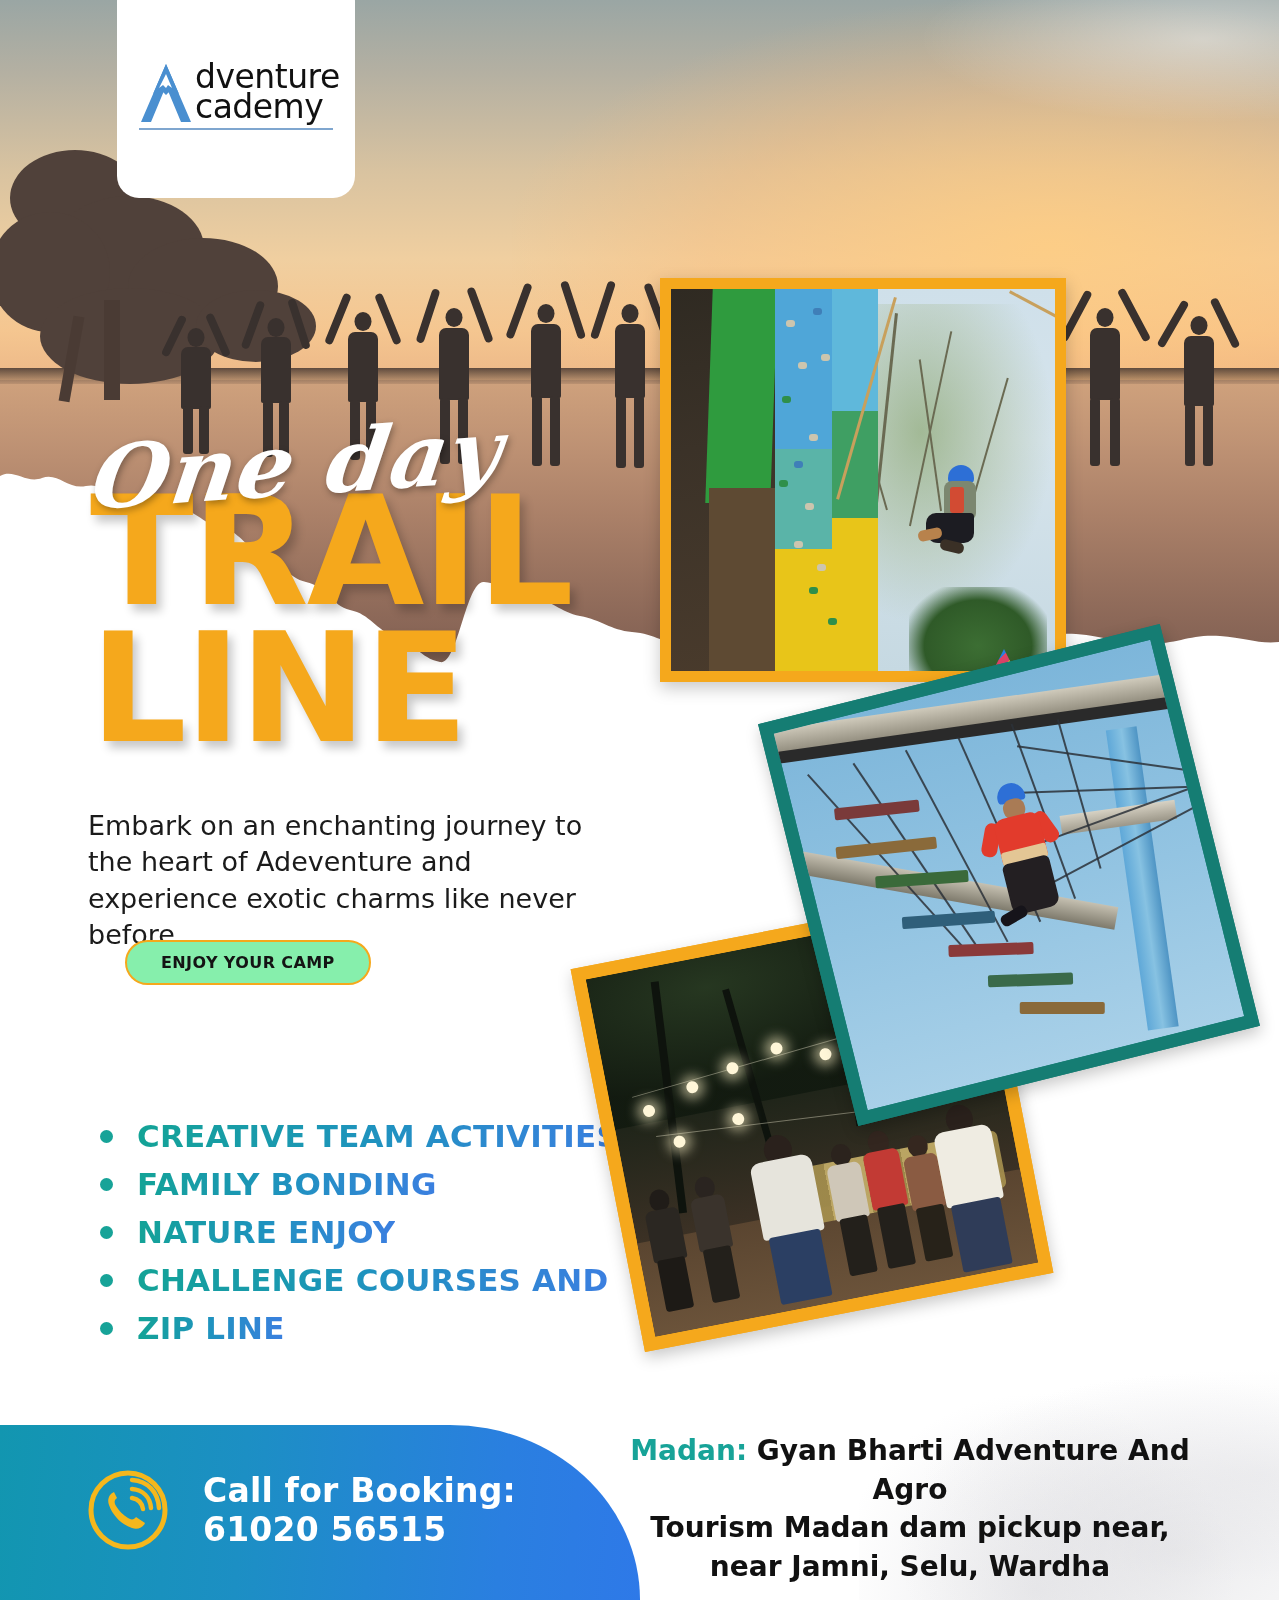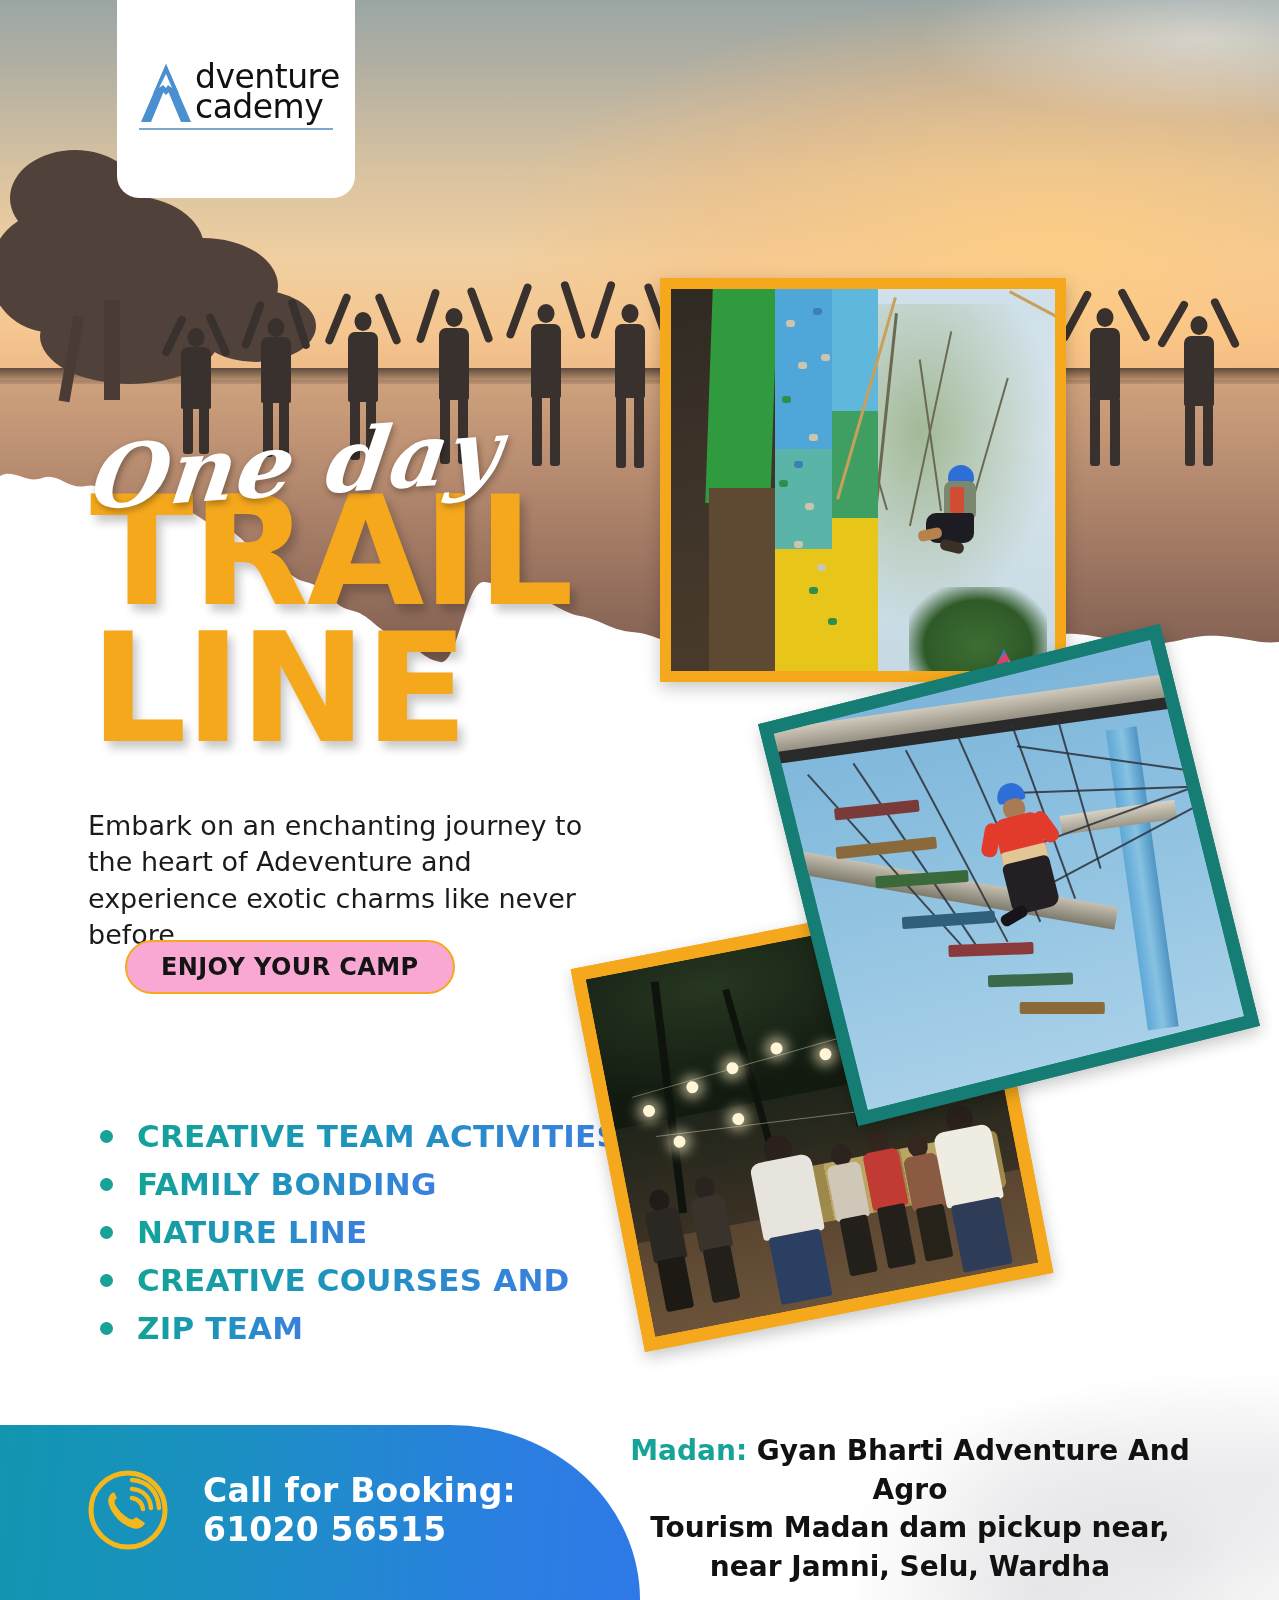--- a/index.html
+++ b/index.html
@@ -127,25 +127,25 @@
   .lead {
     position:absolute; left:88px; top:808px; width:540px; z-index:8;
     font-family:"DejaVu Sans", sans-serif;
     font-size:27px; line-height:1.35; color:#1b1b1b; font-weight:400;
   }
 
   
   .cta { position:absolute; left:95px; top:940px; z-index:9; }
   .cta-pill {
     position:relative; z-index:2;
-    display:inline-block; background:#f9a8d4;
+    display:inline-block; background:#86efac;
     border:2px solid #F5A81C; border-radius:30px;
     padding:11px 34px; margin-left:30px;
     font-family:"DejaVu Sans", sans-serif;
-    font-weight:700; font-size:24px; letter-spacing:.4px; color:#141414;
+    font-weight:700; font-size:16px; letter-spacing:.4px; color:#141414;
   }
   .cta-btn {
     position:relative; margin-top:-20px; z-index:1;
     width:395px; background:#F5A81C;
     border-radius:20px; padding:26px 0 22px 50px;
     font-family:"DejaVu Sans", sans-serif;
     font-weight:700; font-size:50px; letter-spacing:.5px; color:#0d0d0d;
   }
 
   
@@ -426,29 +426,29 @@
   <li>
     <span class="dot"></span>
     <span class="txt">CREATIVE TEAM ACTIVITIES</span>
   </li>
   <li>
     <span class="dot"></span>
     <span class="txt">FAMILY BONDING</span>
   </li>
   <li>
     <span class="dot"></span>
-    <span class="txt">NATURE LINE</span>
+    <span class="txt">NATURE ENJOY</span>
   </li>
   <li>
     <span class="dot"></span>
-    <span class="txt">CREATIVE COURSES AND</span>
+    <span class="txt">CHALLENGE COURSES AND</span>
   </li>
   <li>
     <span class="dot"></span>
-    <span class="txt">ZIP TEAM</span>
+    <span class="txt">ZIP LINE</span>
   </li>
 </ul>
 
 <div class="photo photo-climb">
   <div class="inner">
     <div class="pc-sky"></div>
     <div class="pc-tree"></div>
     <div class="pc-branch" style="left:52%; top:6%; width:3px; height:60%; transform:rotate(6deg);"></div>
     <div class="pc-branch" style="left:56%; top:14%; width:2px; height:44%; transform:rotate(-16deg);"></div>
     <div class="pc-branch" style="left:62%; top:10%; width:2px; height:52%; transform:rotate(12deg);"></div>

